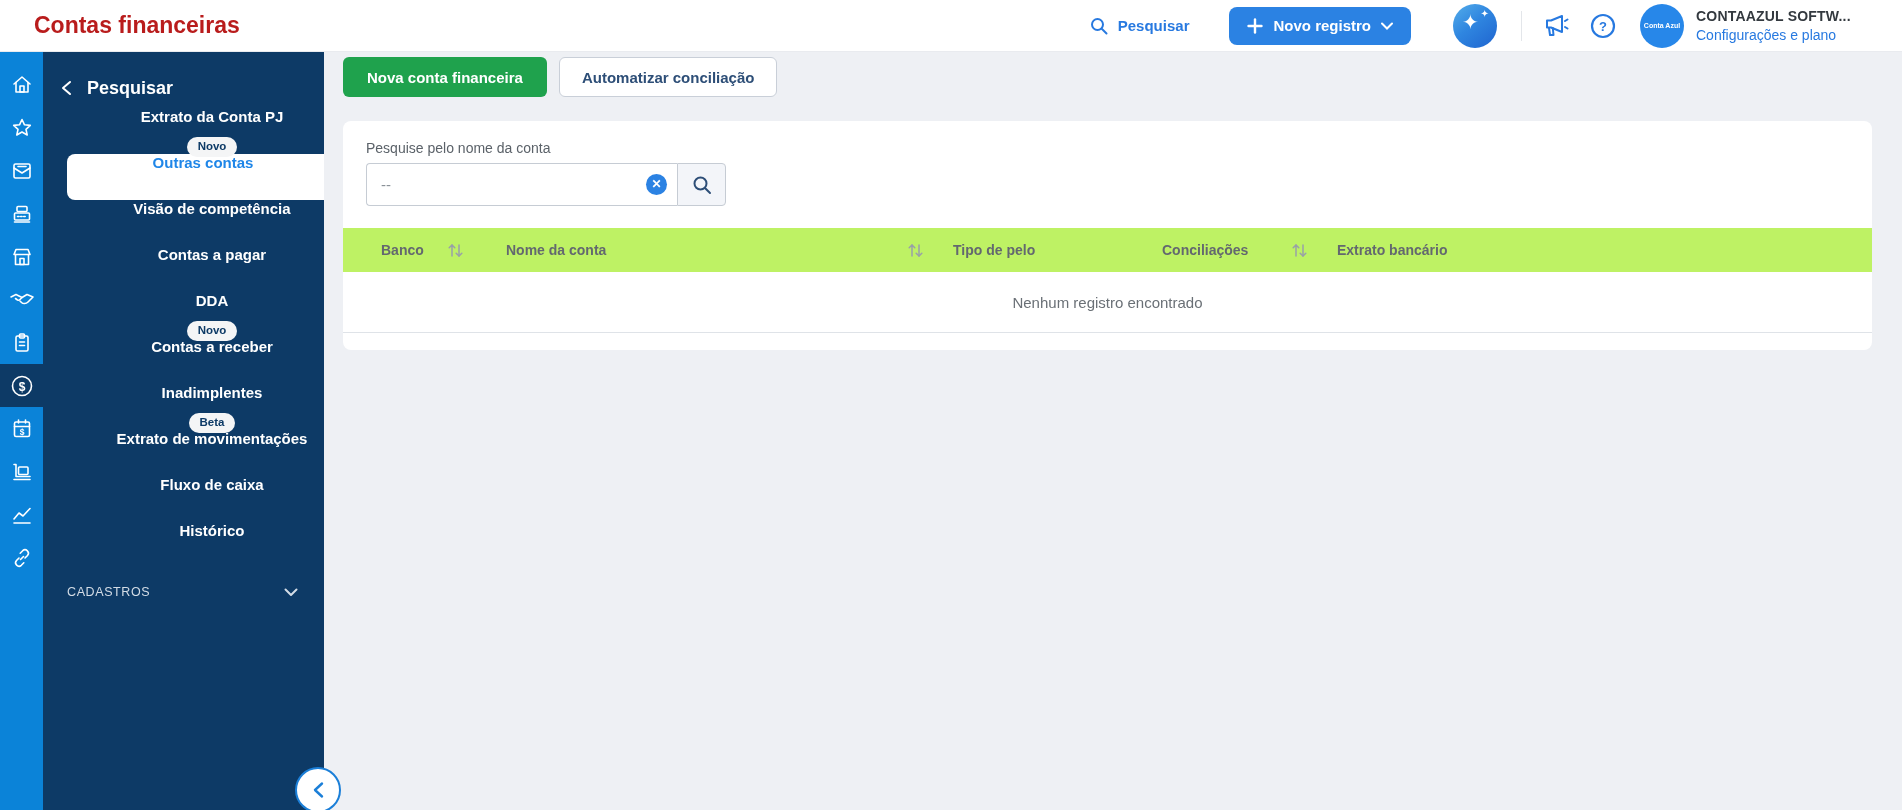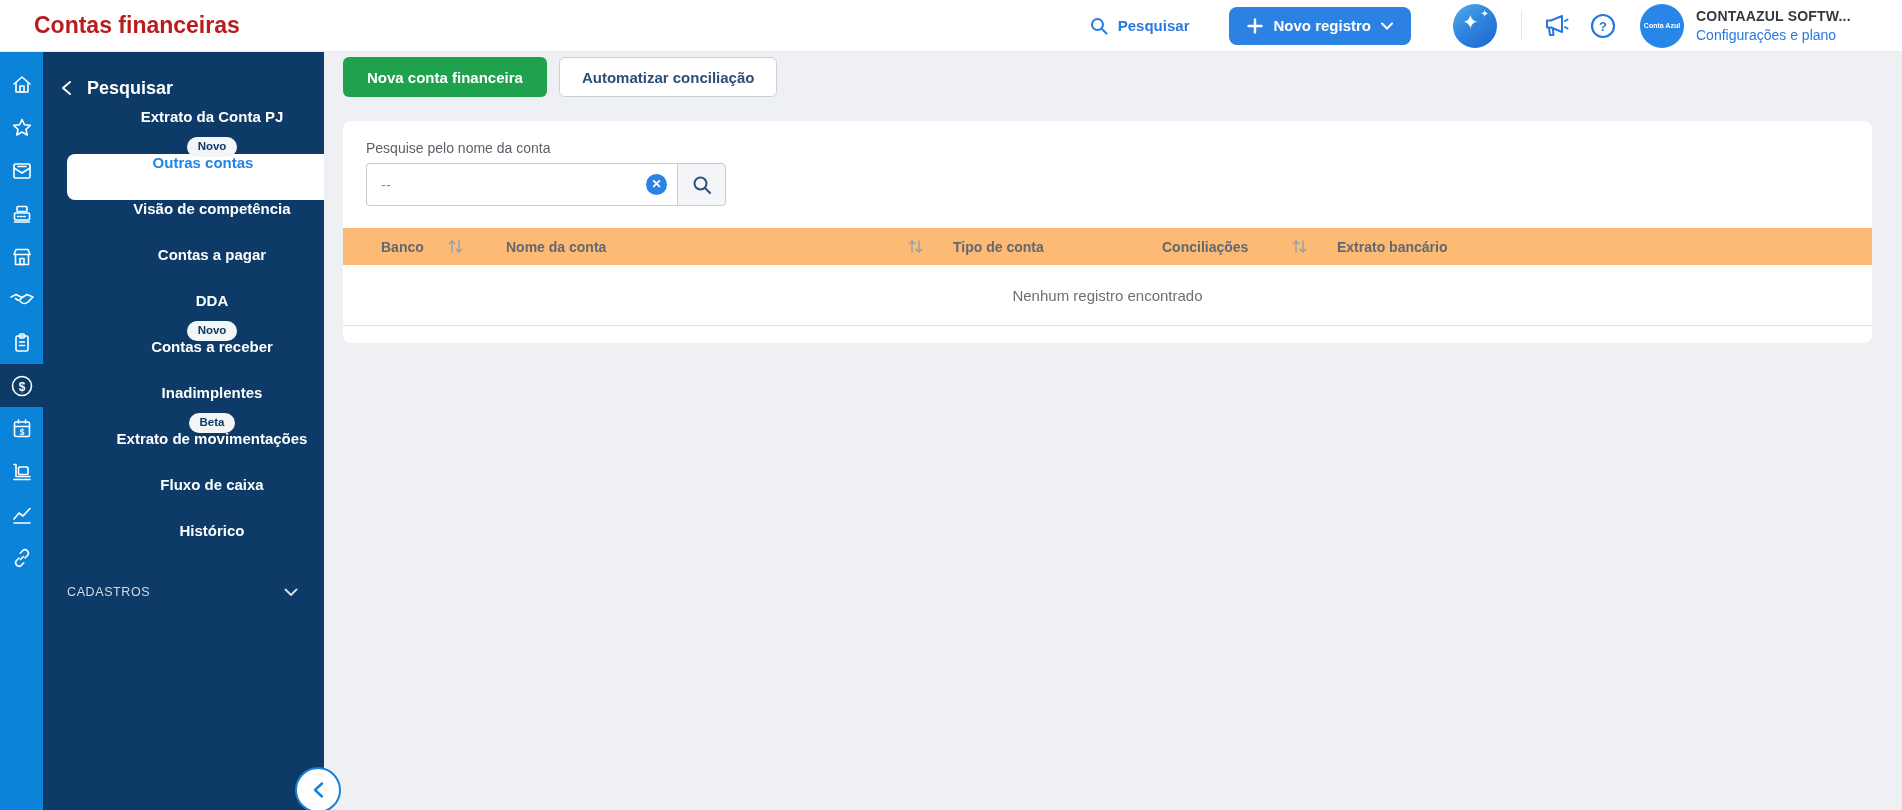--- a/index.html
+++ b/index.html
@@ -69,21 +69,21 @@
   .search-label { display:block; margin:19px 0 7px 23px; font-size:14px; color:#5b6269; }
   .search-row { display:flex; margin-left:23px; height:43px; }
   .search-field { position:relative; width:311px; height:43px; }
   .search-input { width:100%; height:100%; border:1px solid #c6ccd4; border-right:none; border-radius:4px 0 0 4px;
                   padding:0 40px 0 14px; font-family:inherit; font-size:15px; color:#8b9299; outline:none; }
   .clear-btn { position:absolute; right:10px; top:11px; width:21px; height:21px; border:none; border-radius:50%;
                background:#2b82e3; color:#fff; font-size:12px; font-weight:700; line-height:21px; text-align:center;
                cursor:pointer; padding:0; }
   .search-btn { width:49px; height:43px; background:#f3f5f9; border:1px solid #c6ccd4; border-radius:0 4px 4px 0;
                 display:flex; align-items:center; justify-content:center; cursor:pointer; }
-  .table-header { margin-top:22px; height:37px; background:#fdba74; display:grid;
+  .table-header { margin-top:22px; height:44px; background:#bef264; display:grid;
                   grid-template-columns:125px 447px 209px 175px 1fr; align-items:center; padding:0 20px 0 38px; }
   .th { display:flex; align-items:center; color:#63686f; font-size:14px; font-weight:700; }
   .th .gap-sort { margin-left:22px; display:flex; }
   .th.spread { justify-content:space-between; padding-right:28px; }
   .empty-row { height:61px; display:flex; align-items:center; justify-content:center;
                border-bottom:1px solid #dfe3e8; color:#6a7076; font-size:15px; }
   .card-footer { height:17px; }
 </style>
 </head>
 <body>
@@ -374,21 +374,21 @@
           <span style="display:flex">
             <svg width="19" height="19" viewBox="0 0 19 19" fill="none" stroke="#98a0a8" stroke-width="1.5" stroke-linecap="round" stroke-linejoin="round">
               <line x1="6" y1="4" x2="6" y2="15"></line>
                 <polyline points="3.2,6.8 6,4 8.8,6.8"></polyline>
               <line x1="13" y1="4" x2="13" y2="15"></line>
                 <polyline points="10.2,12.2 13,15 15.8,12.2"></polyline>
             </svg>
             </span>
         </div>
         <div class="th">
-          <span>Tipo de conta</span>
+          <span>Tipo de pelo</span>
         </div>
         <div class="th spread">
           <span>Conciliações</span>
           <span style="display:flex">
             <svg width="19" height="19" viewBox="0 0 19 19" fill="none" stroke="#98a0a8" stroke-width="1.5" stroke-linecap="round" stroke-linejoin="round">
               <line x1="6" y1="4" x2="6" y2="15"></line>
                 <polyline points="3.2,6.8 6,4 8.8,6.8"></polyline>
               <line x1="13" y1="4" x2="13" y2="15"></line>
                 <polyline points="10.2,12.2 13,15 15.8,12.2"></polyline>
             </svg>

